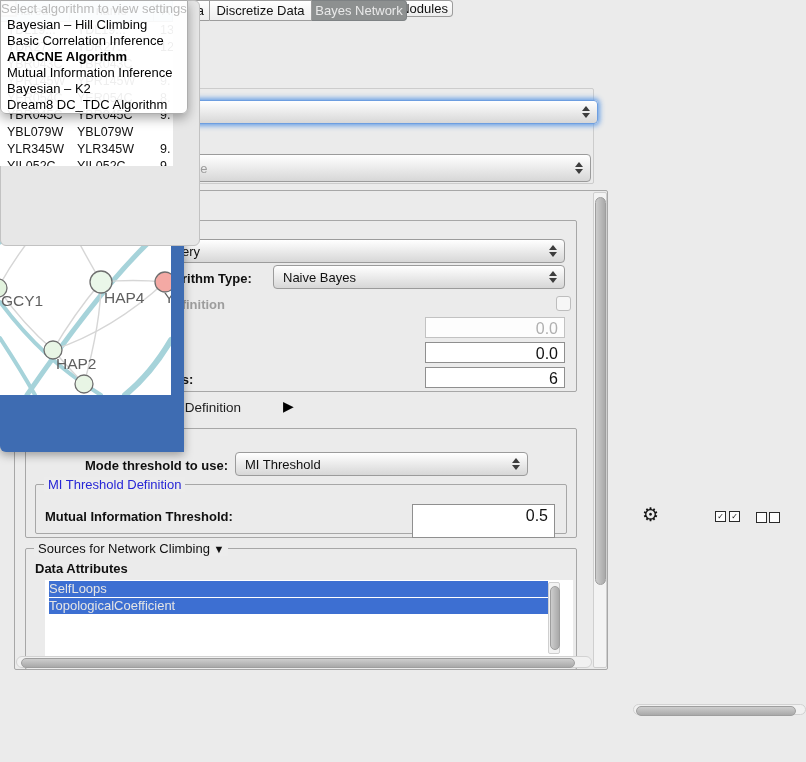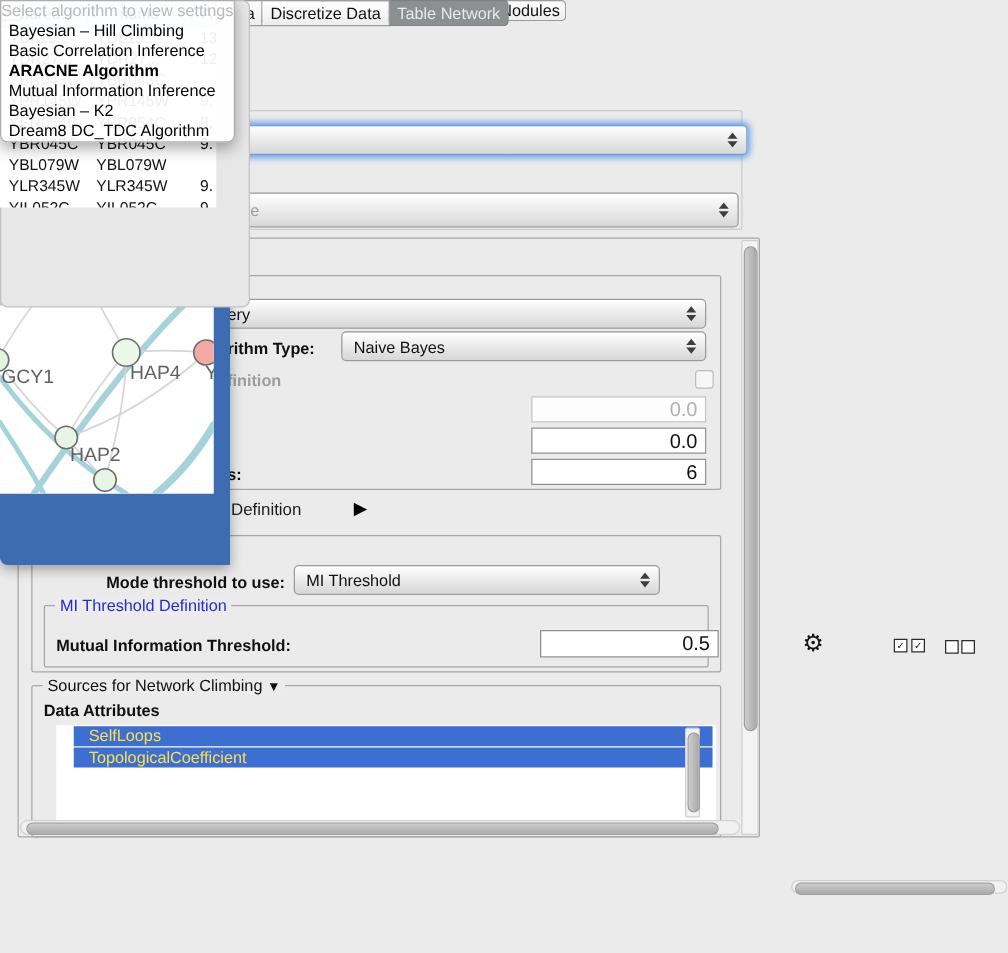--- a/index.html
+++ b/index.html
@@ -58,22 +58,22 @@
   
   .sbv{position:absolute;background:#f3f3f3;border:1px solid #cfcfcf;box-sizing:border-box;border-radius:2px}
   .sbv .thumb{position:absolute;left:1px;width:9px;border-radius:6px;border:1px solid #9e9e9e;
       background:linear-gradient(90deg,#cdcdcd,#a9a9a9)}
   .sbh{position:absolute;background:#f1f1f1;border:1px solid #d2d2d2;box-sizing:border-box;border-radius:6px}
   .sbh .thumb{position:absolute;top:1px;height:8px;border-radius:5px;border:1px solid #9e9e9e;
       background:linear-gradient(#cdcdcd,#a9a9a9)}
 
   
   #attr-list{left:45px;top:580px;width:528px;height:76px;background:#fff;position:absolute;overflow:hidden}
-  .attr-item{height:16px;line-height:16px;font-size:13px;color:#fde047;background:var(--selection,#3d6fd2);
-      width:499px;margin-left:14px;padding-left:12px;margin-top:1px;white-space:nowrap}
+  .attr-item{height:16px;line-height:16px;font-size:13px;color:#e5e5e5;background:var(--selection,#3d6fd2);
+      width:499px;margin-left:4px;padding-left:0;margin-top:1px;white-space:nowrap}
 
   #apply-btn{left:237;top:674;width:62px;height:21px;box-sizing:border-box;border:1px solid #989898;
       border-radius:5px;background:linear-gradient(#ffffff,#e1e1e1);font-size:13px;
       display:flex;align-items:center;justify-content:center}
 
   .btab{position:absolute;top:707;height:21px;box-sizing:border-box;border:1px solid #9c9c9c;border-left:none;
       background:linear-gradient(#ffffff,#ededed);font-size:13px;display:flex;align-items:center;justify-content:center}
   .btab.first{border-left:1px solid #9c9c9c;border-radius:4px 0 0 4px}
   .btab.last{border-radius:0 4px 4px 0}
   .btab.sel{background:var(--tab-selected,#8d9090);color:#e9e9e9;border-color:#7e8284}
@@ -208,21 +208,21 @@
 </div>
 <span class="lbl" style="left:85px;top:458px">Mode threshold to use:</span>
 <div class="combo" style="left:235px;top:452px;width:293px">
   <span>MI Threshold</span>
   <span class="arr"></span>
 </div>
 <div class="group" style="left:35px;top:484px;width:532px;height:50px">
   <span class="gtitle t-blue">MI Threshold Definition</span>
 </div>
 <span class="lbl" style="left:45px;top:509px">Mutual Information Threshold:</span>
-<div class="field" style="left:432px;top:504px;width:143px;height:22px">0.5</div>
+<div class="field" style="left:412px;top:504px;width:143px;height:34px">0.5</div>
 
 <div class="group" style="left:25px;top:548px;width:552px;height:122px">
   <span class="gtitle"><span>Sources for Network Climbing</span> <span style="font-size:11px">▼</span></span>
 </div>
 <span class="lbl" style="left:35px;top:561px">Data Attributes</span>
 <div id="attr-list">
     <div class="attr-item">SelfLoops</div>
     <div class="attr-item">TopologicalCoefficient</div>
   </div>
 <div class="sbv" style="left:548px;top:582px;width:12px;height:72px">
@@ -235,21 +235,21 @@
 
 <div class="abs" id="apply-btn">Apply</div>
 
 <div class="btab first" style="left:127px;width:83px">
   <span>Impute Data</span>
 </div>
 <div class="btab" style="left:210px;width:102px">
   <span>Discretize Data</span>
 </div>
 <div class="btab sel last" style="left:312px;width:95px">
-  <span>Table Network</span>
+  <span>Bayes Network</span>
 </div>
 
 <div class="abs" id="collapse-handle"></div>
 
 <div class="abs" id="net-win"></div>
 <div class="abs" id="net-titlebar">
   <span class="light" style="left:8px;background:radial-gradient(circle at 35% 30%,#fb9e96,#ee5349 65%);border:1px solid #c4423a"></span>
   <span class="light" style="left:28px;background:radial-gradient(circle at 35% 30%,#fbd98e,#f3b440 65%);border:1px solid #c9912e"></span>
   <span class="light" style="left:47px;background:radial-gradient(circle at 35% 30%,#a7e8a0,#4cc247 65%);border:1px solid #3a9a36"></span>
 </div>

